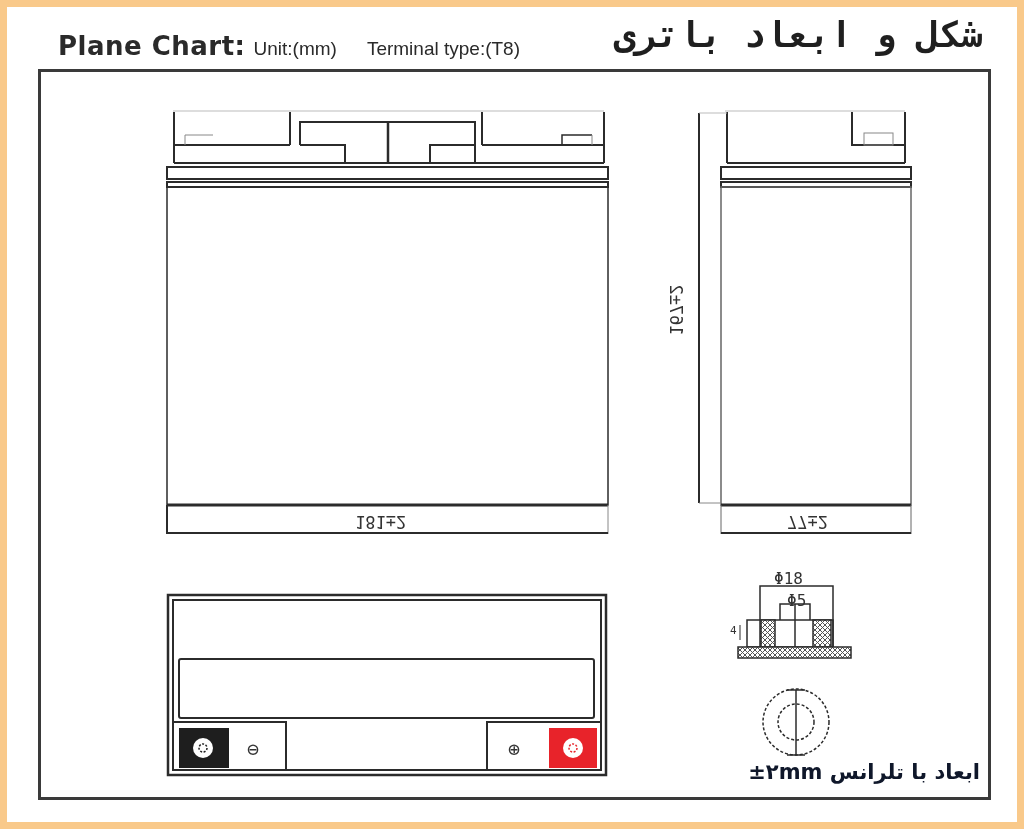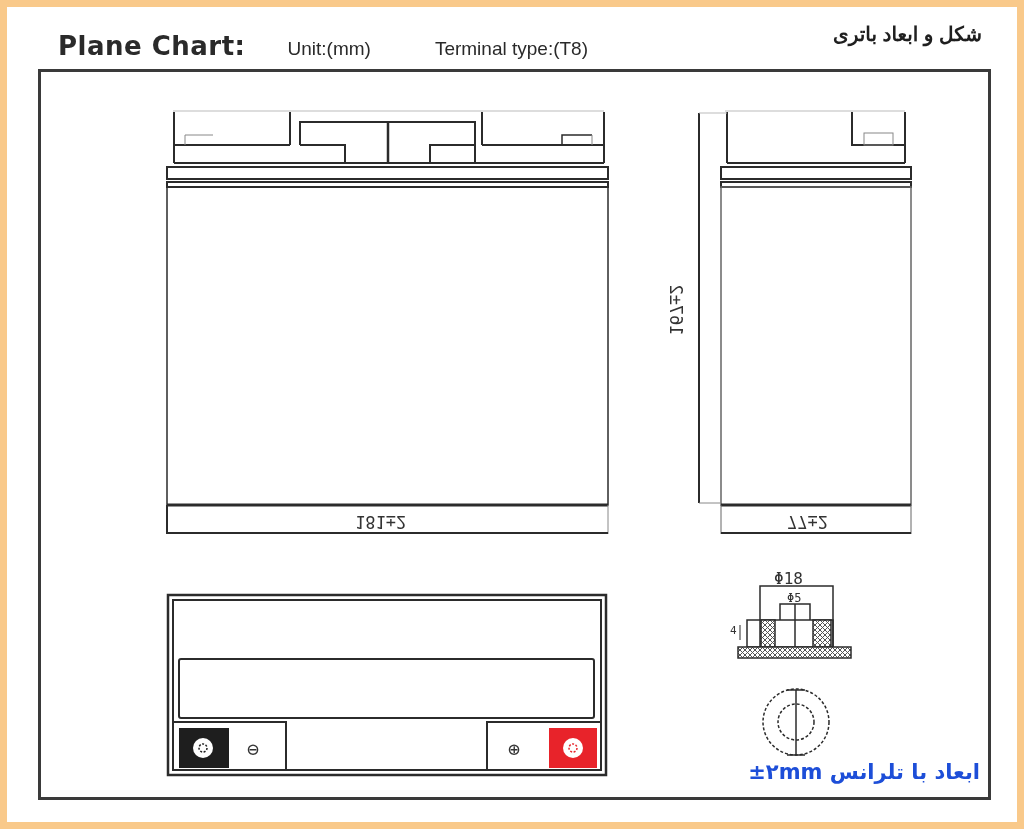--- a/index.html
+++ b/index.html
@@ -8,46 +8,46 @@
     background: #ffffff;
     font-family: "Liberation Sans", sans-serif;
   }
   .outer-border {
     position: absolute; left: 0; top: 0; width: 1024px; height: 829px;
     box-sizing: border-box; border: 7px solid #f9c98a;
     pointer-events: none;
   }
   .title-en {
     position: absolute; left: 58px; top: 31px; height: 34px;
-    display: flex; align-items: baseline; color: #2a2a2a; white-space: nowrap; gap: 34px;
+    display: flex; align-items: baseline; color: #2a2a2a; white-space: nowrap;
   }
   .title-en .bold {
     font-family: "DejaVu Sans", sans-serif; font-weight: bold; font-size: 26px;
     letter-spacing: 0.5px; margin-right: 8px;
   }
   .title-en .unit { font-size: 19px; margin-right: 30px; }
   .title-en .term { font-size: 19px; text-align: right; }
   .title-fa {
-    position: absolute; right: 42px; top: 22px;
-    font-family: Liberation Sans, sans-serif; font-weight: bold; font-size: 20px;
+    position: absolute; right: 42px; top: 14px;
+    font-family: Liberation Mono, monospace; font-weight: bold; font-size: 36px;
     color: #1f1f1f; direction: rtl; white-space: nowrap;
   }
   .frame {
     position: absolute; left: 38px; top: 69px; width: 953px; height: 731px;
     box-sizing: border-box; border: 3px solid #3a3a3a;
   }
   svg.drawing { position: absolute; left: 0; top: 0; }
   .dim-label {
     position: absolute; font-family: "DejaVu Sans Mono", monospace;
     font-size: 17px; color: #333; white-space: nowrap;
   }
   .tolerance {
     position: absolute; right: 44px; top: 760px;
     font-family: "DejaVu Sans", sans-serif; font-weight: bold; font-size: 21px;
-    color: #1d4ed8; white-space: nowrap; direction: rtl;
+    color: #0f172a; white-space: nowrap; direction: rtl;
   }
 </style>
 </head>
 <body>
 
 <div class="outer-border"></div>
 
 <div class="title-en">
   <span class="bold">Plane Chart:</span>
   <span class="unit">Unit:(mm)</span>
@@ -155,19 +155,19 @@
 </svg>
 
 <div class="dim-label" style="left:247px; top:737px; font-size:20px;">⊖</div>
 <div class="dim-label" style="left:508px; top:737px; font-size:20px;">⊕</div>
 
 <div class="dim-label" style="left:355px; top:512px; transform:scaleY(-1);">181±2</div>
 <div class="dim-label" style="left:787px; top:512px; transform:scaleY(-1);">77±2</div>
 <div class="dim-label" style="left:650px; top:300px; transform:rotate(-90deg) scaleY(-1); transform-origin:center;">167±2</div>
 
 <div class="dim-label" style="left:774px; top:569px; font-size:16px;">Φ18</div>
-<div class="dim-label" style="left:787px; top:591px; font-size:12px;">Φ5</div>
+<div class="dim-label" style="left:787px; top:591px; font-size:16px;">Φ5</div>
 <div class="dim-label" style="left:730px; top:624px; font-size:11px;">4</div>
 
 <div class="tolerance">
   <span>ابعاد با تلرانس</span>
   <span style="direction:ltr; unicode-bidi:embed;">±۲mm</span>
 </div>
 
 </body></html>

